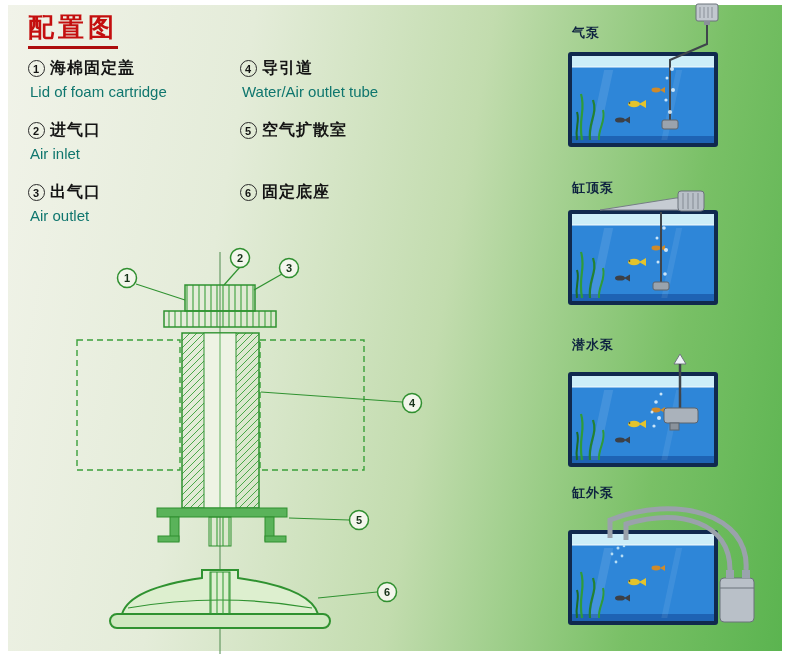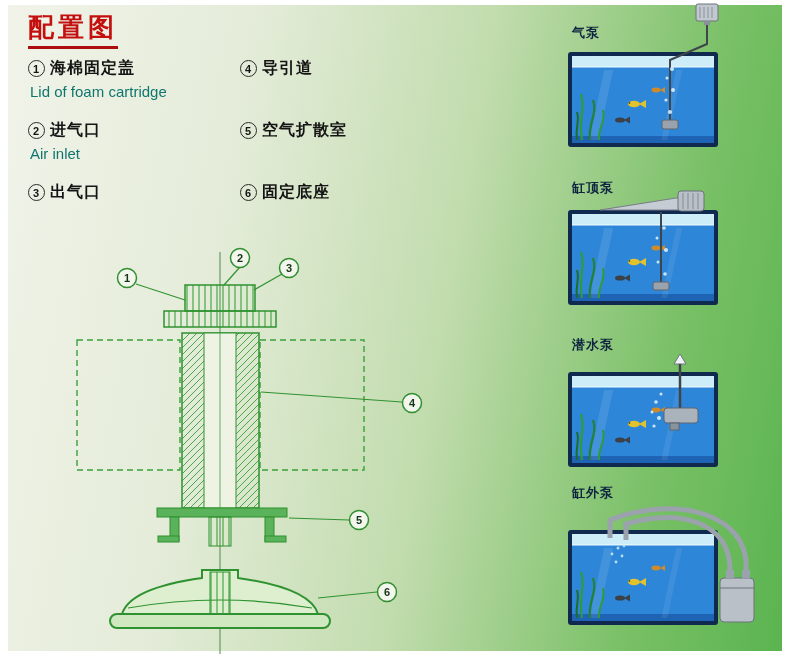--- a/index.html
+++ b/index.html
@@ -59,39 +59,41 @@
           <span class="circ">1</span>
           <span>海棉固定盖</span>
         </div>
       <div class="lg-en">Lid of foam cartridge</div>
     </div>
     <div>
       <div class="lg-line1">
           <span class="circ">4</span>
           <span>导引道</span>
         </div>
+      <div class="lg-en">Water/Air outlet tube</div>
     </div>
     <div>
       <div class="lg-line1">
           <span class="circ">2</span>
           <span>进气口</span>
         </div>
       <div class="lg-en">Air inlet</div>
     </div>
     <div>
       <div class="lg-line1">
           <span class="circ">5</span>
           <span>空气扩散室</span>
         </div>
     </div>
     <div>
       <div class="lg-line1">
           <span class="circ">3</span>
           <span>出气口</span>
         </div>
+      <div class="lg-en">Air outlet</div>
     </div>
     <div>
       <div class="lg-line1">
           <span class="circ">6</span>
           <span>固定底座</span>
         </div>
     </div>
   </div>
 
   <svg class="diagram" width="400" height="418" viewBox="0 0 400 418">

